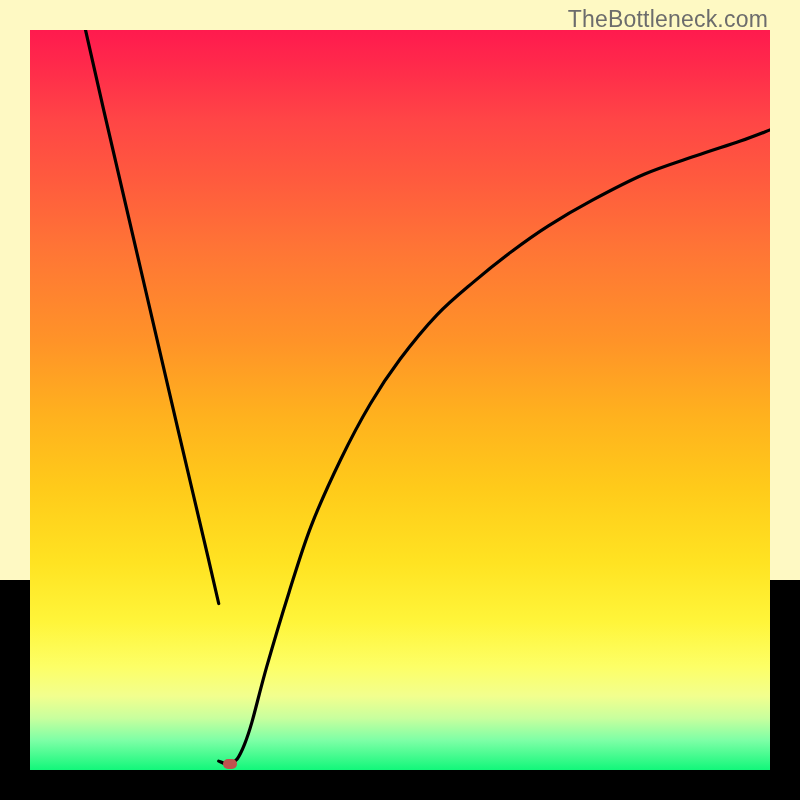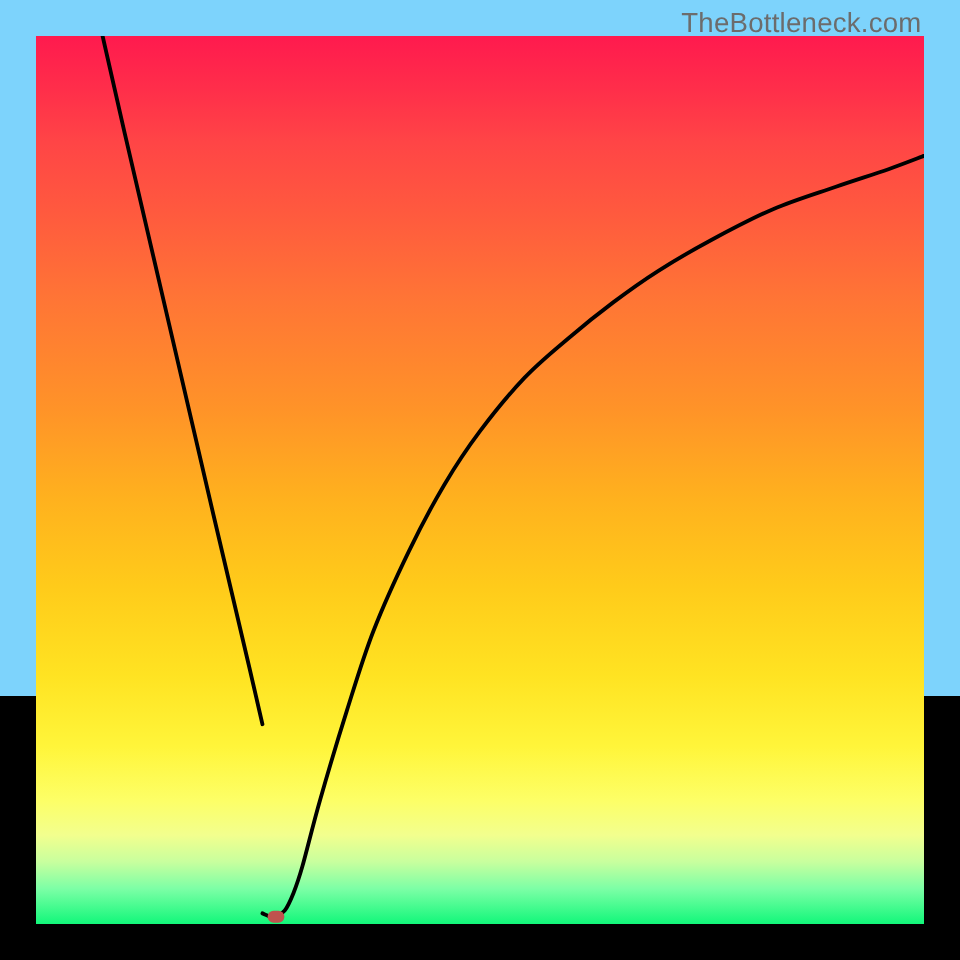--- a/index.html
+++ b/index.html
@@ -8,21 +8,21 @@
     width: 800px;
     height: 800px;
     overflow: hidden;
     background: #000;
     font-family: Arial, Helvetica, sans-serif;
   }
   .stage {
     position: relative;
     width: 800px;
     height: 580px;
-    background: #7dd3fc;
+    background: #fef9c3;
   }
   .plot {
     position: absolute;
     left: 30px;
     top: 30px;
     width: 740px;
     height: 740px;
     
     background: linear-gradient(to bottom,
       #ff1a4e 0%,

